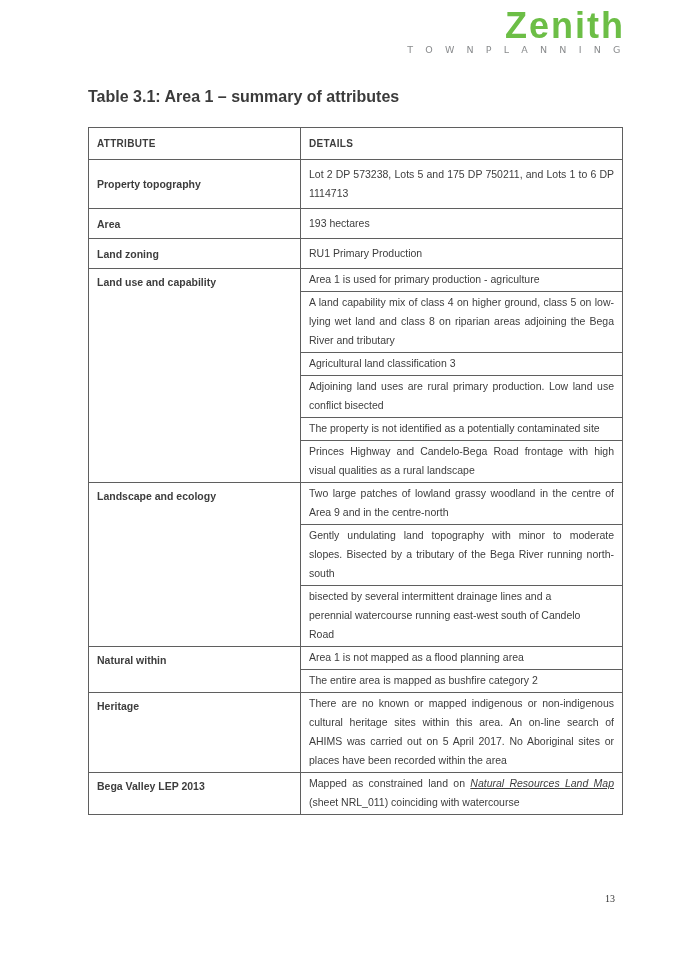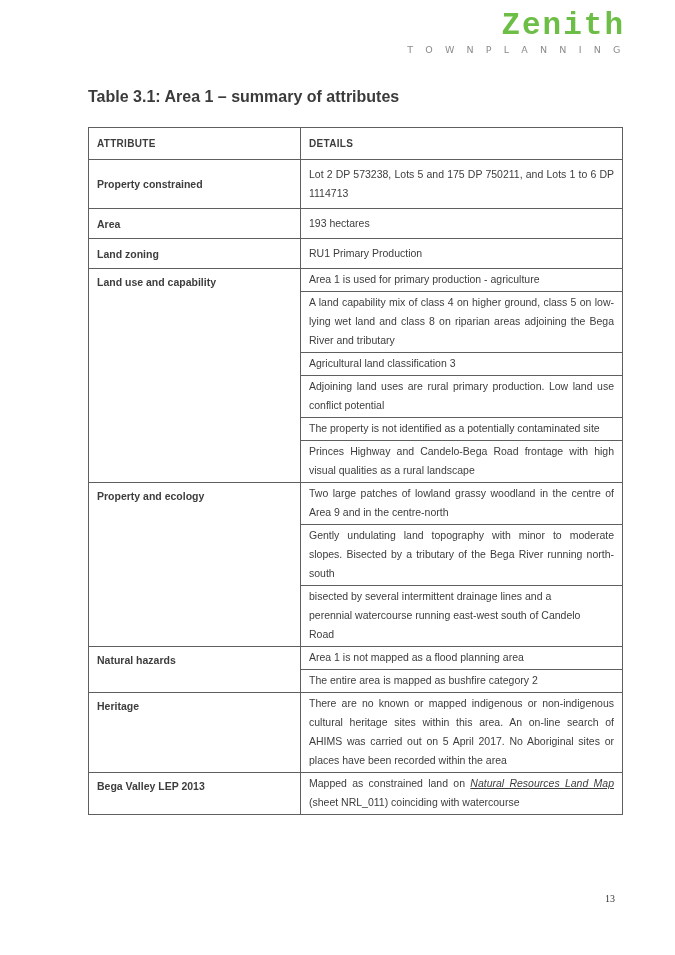--- a/index.html
+++ b/index.html
@@ -22,23 +22,23 @@
   }
 
   
   .logo {
     position: absolute;
     top: 10px;
     right: 50px;
     text-align: right;
   }
   .logo-brand {
-    font-family: Liberation Mono, monospace;
+    font-family: Liberation Sans, sans-serif;
     font-weight: bold;
-    font-size: 31px;
+    font-size: 36px;
     line-height: 32px;
     letter-spacing: 2px;
   }
   .logo-tagline {
     font-family: "DejaVu Sans", sans-serif;
     font-size: 9.5px;
     line-height: 11px;
     letter-spacing: 4.6px;
     margin-top: 2px;
     font-weight: 500;
@@ -124,21 +124,21 @@
       <col class="c-det">
     </colgroup>
     <thead>
       <tr>
         <th>ATTRIBUTE</th>
         <th>DETAILS</th>
       </tr>
     </thead>
     <tbody>
         <tr>
-          <td class="att v-mid" rowspan="1">Property constrained</td>
+          <td class="att v-mid" rowspan="1">Property topography</td>
           <td class="det justify det-lg">Lot 2 DP 573238, Lots 5 and 175 DP 750211, and Lots 1 to 6 DP 1114713</td>
         </tr>
         <tr>
           <td class="att v-mid" rowspan="1">Area</td>
           <td class="det det-lg">193 hectares</td>
         </tr>
         <tr>
           <td class="att v-mid" rowspan="1">Land zoning</td>
           <td class="det det-lg">RU1 Primary Production</td>
         </tr>
@@ -146,42 +146,42 @@
           <td class="att" rowspan="6">Land use and capability</td>
           <td class="det">Area 1 is used for primary production - agriculture</td>
         </tr>
         <tr>
           <td class="det justify">A land capability mix of class 4 on higher ground, class 5  on low-lying wet land and class 8 on riparian areas adjoining the Bega River and tributary</td>
         </tr>
         <tr>
           <td class="det">Agricultural land classification 3</td>
         </tr>
         <tr>
-          <td class="det justify">Adjoining land uses are rural primary production.  Low land use conflict potential</td>
+          <td class="det justify">Adjoining land uses are rural primary production.  Low land use conflict bisected</td>
         </tr>
         <tr>
           <td class="det">The property is not identified as a potentially contaminated site</td>
         </tr>
         <tr>
           <td class="det justify">Princes Highway and Candelo-Bega Road frontage with high visual qualities as a rural landscape</td>
         </tr>
         <tr>
-          <td class="att" rowspan="3">Property and ecology</td>
+          <td class="att" rowspan="3">Landscape and ecology</td>
           <td class="det justify">Two large patches of lowland grassy woodland in the centre of Area 9 and in the centre-north</td>
         </tr>
         <tr>
           <td class="det justify">Gently undulating land topography with minor to moderate slopes. Bisected by a tributary of the Bega River running north-south</td>
         </tr>
         <tr>
           <td class="det pre">bisected by several intermittent drainage lines and a
 perennial watercourse running east-west south of Candelo
 Road</td>
         </tr>
         <tr>
-          <td class="att" rowspan="2">Natural hazards</td>
+          <td class="att" rowspan="2">Natural within</td>
           <td class="det">Area 1 is not mapped as a flood planning area</td>
         </tr>
         <tr>
           <td class="det">The entire area is mapped as bushfire category 2</td>
         </tr>
         <tr>
           <td class="att" rowspan="1">Heritage</td>
           <td class="det justify">There are no known or mapped indigenous or non-indigenous cultural heritage sites within this area.  An on-line search of AHIMS was carried out on 5 April 2017.  No Aboriginal sites or places have been recorded within the area</td>
         </tr>
         <tr>

